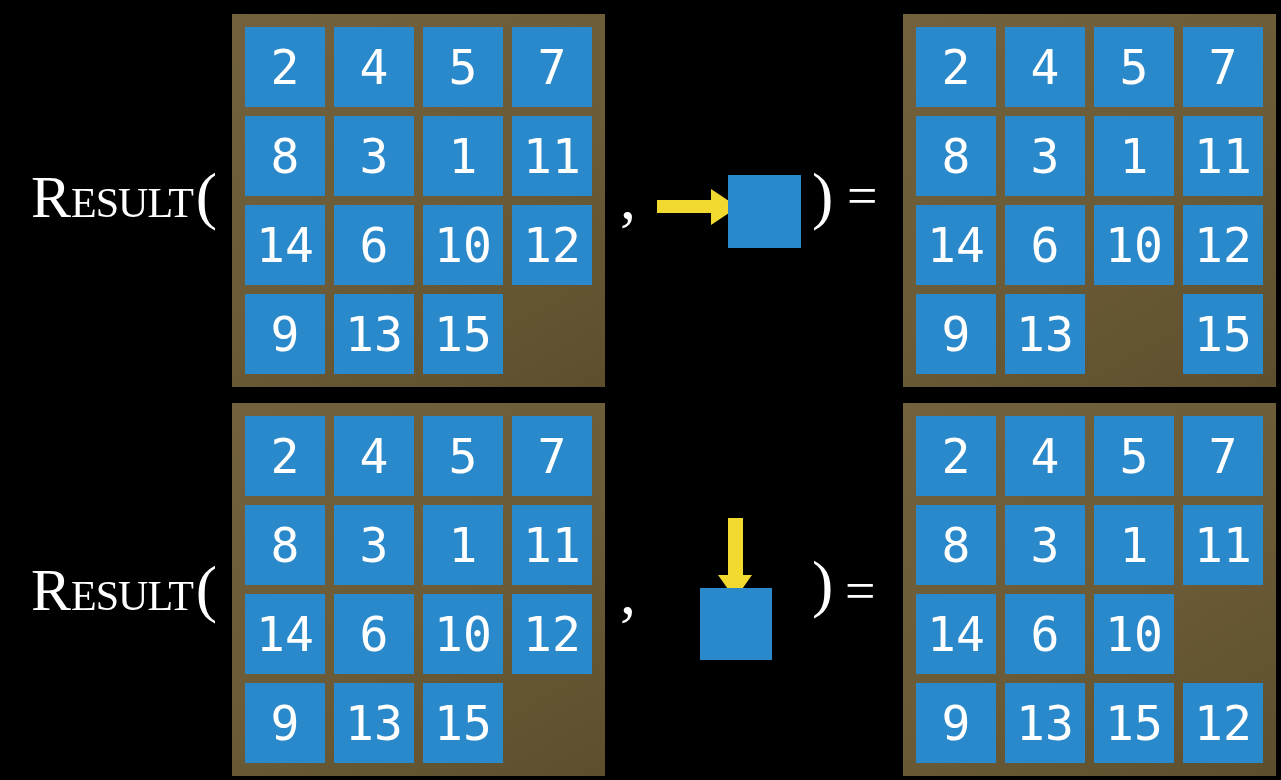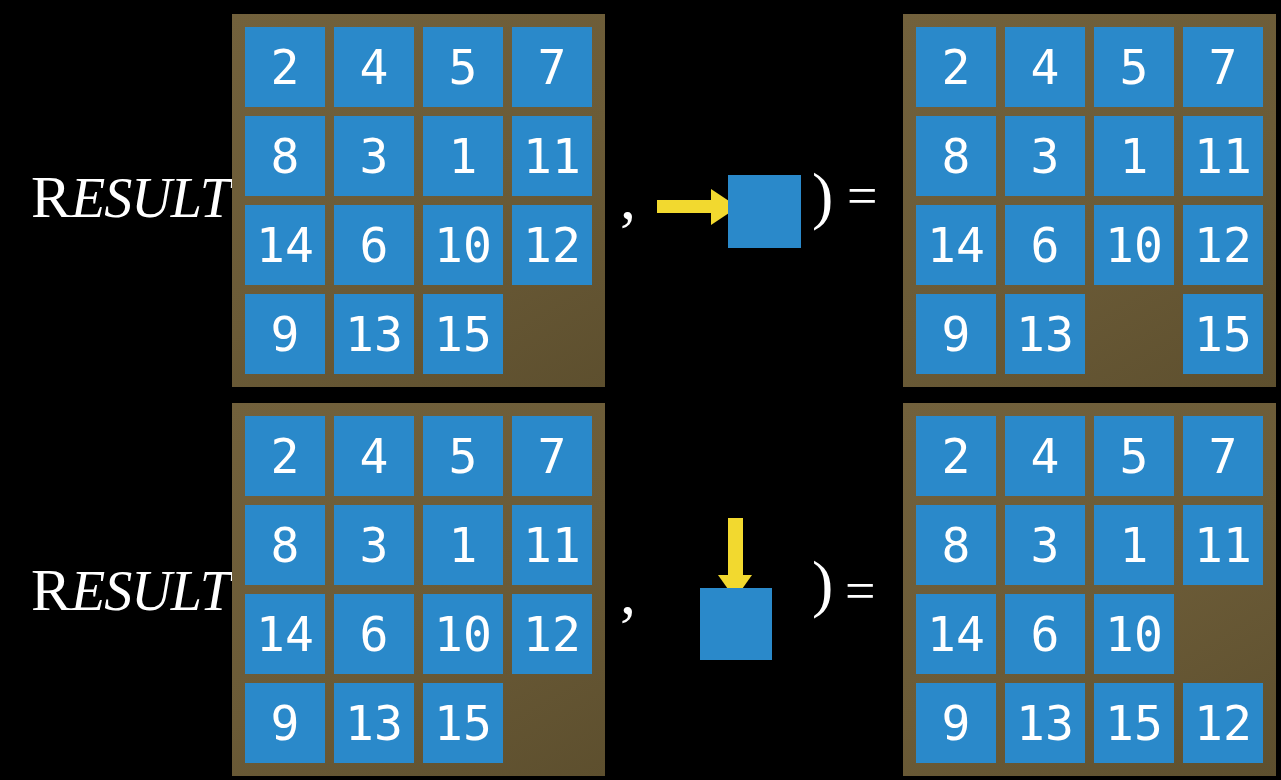--- a/index.html
+++ b/index.html
@@ -24,24 +24,23 @@
     display: flex;
     align-items: baseline;
     color: var(--text-white, #ffffff);
     white-space: nowrap;
   }
   .fn-initial {
     font-size: 60px;
     line-height: 1;
   }
   .fn-rest {
-    font-size: 56px;
+    font-size: 42px;
     line-height: 1;
     letter-spacing: -1px;
-    font-style: italic;
   }
   .paren-open {
     font-size: 64px;
     line-height: 1;
     margin-left: 3px;
     font-weight: 300;
   }
   
   .comma-glyph, .paren-close {
     position: absolute;

